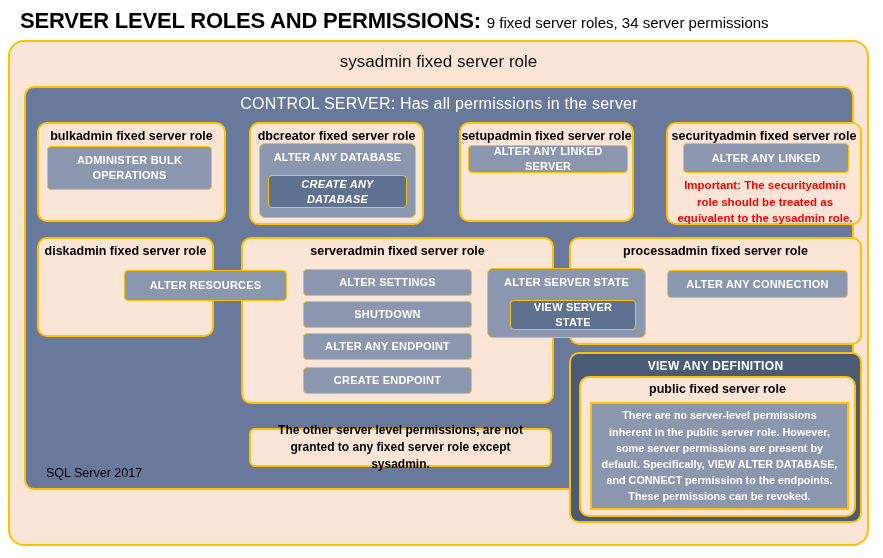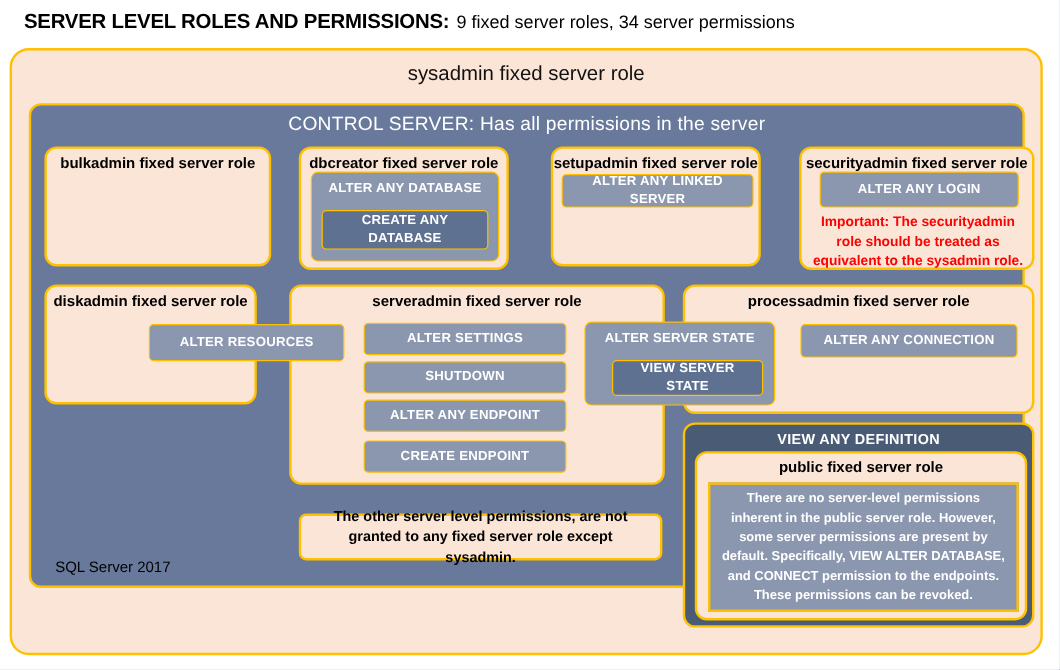--- a/index.html
+++ b/index.html
@@ -1,21 +1,21 @@
 <!DOCTYPE html>
 <html><head>
 <meta charset="utf-8">
 <style>
   html,body{margin:0;padding:0;background:#ffffff;}
   body{font-family:"Liberation Sans", sans-serif; -webkit-font-smoothing:antialiased;}
   #stage{position:relative;width:883px;height:558px;background:#ffffff;overflow:hidden;}
 
   
   .hdr{position:absolute;left:20px;top:8px;white-space:nowrap;color:#000;}
-  .hdr .main{font-size:17px;font-weight:700;letter-spacing:-0.2px;}
+  .hdr .main{font-size:22px;font-weight:700;letter-spacing:-0.2px;}
   .hdr .sub{font-size:15px;font-weight:400;margin-left:6px;}
 
   
   .sysadmin{position:absolute;left:8px;top:40px;width:861px;height:506px;
     background:#FBE5D6;border:2px solid #FFC000;border-radius:16px;box-sizing:border-box;}
   .sysadmin-title{position:absolute;left:0;top:10px;width:100%;text-align:center;
     font-size:17px;color:#111;font-weight:400;}
 
   
   .control{position:absolute;left:14px;top:44px;width:830px;height:404px;
@@ -72,38 +72,39 @@
   </div>
 
   <div class="sysadmin">
     <div class="sysadmin-title">sysadmin fixed server role</div>
 
     <div class="control">
       <div class="control-title">CONTROL SERVER: Has all permissions in the server</div>
 
       <div class="role" style="left:11px;top:34px;width:189px;height:100px;padding-left:36px;">
         <div class="role-title">bulkadmin fixed server role</div>
+        <div class="perm" style="left:8px;top:22px;width:165px;height:44px;">ADMINISTER  BULK OPERATIONS</div>
       </div>
 
       <div class="role" style="left:223px;top:34px;width:175px;height:103px;">
         <div class="role-title">dbcreator fixed server role</div>
         <div class="panel" style="left:8px;top:19px;width:157px;height:75px;">
           <div class="panel-label">ALTER ANY DATABASE</div>
-          <div class="perm dark" style="left:8px;top:31px;width:139px;height:33px;">CREATE ANY DATABASE</div>
+          <div class="perm dark" style="left:8px;top:31px;width:139px;height:33px;font-style:italic;">CREATE ANY DATABASE</div>
         </div>
       </div>
 
       <div class="role" style="left:433px;top:34px;width:175px;height:100px;">
         <div class="role-title">setupadmin fixed server role</div>
         <div class="perm" style="left:7px;top:21px;width:160px;height:28px;">ALTER ANY LINKED SERVER</div>
       </div>
 
       <div class="role" style="left:640px;top:34px;width:196px;height:103px;">
         <div class="role-title">securityadmin fixed server role</div>
-        <div class="perm" style="left:15px;top:19px;width:166px;height:30px;">ALTER ANY LOGIN</div>
+        <div class="perm" style="left:15px;top:19px;width:166px;height:30px;">ALTER ANY LINKED</div>
         <div class="warning" style="left:5px;top:53px;width:184px;">Important:  The securityadmin role should  be treated as equivalent to the  sysadmin role.</div>
       </div>
 
       <div class="role" style="left:11px;top:149px;width:177px;height:100px;">
         <div class="role-title">diskadmin fixed server role</div>
       </div>
 
       <div class="role" style="left:215px;top:149px;width:313px;height:167px;">
         <div class="role-title">serveradmin fixed server role</div>
         <div class="perm" style="left:60px;top:30px;width:169px;height:27px;">ALTER SETTINGS</div>

